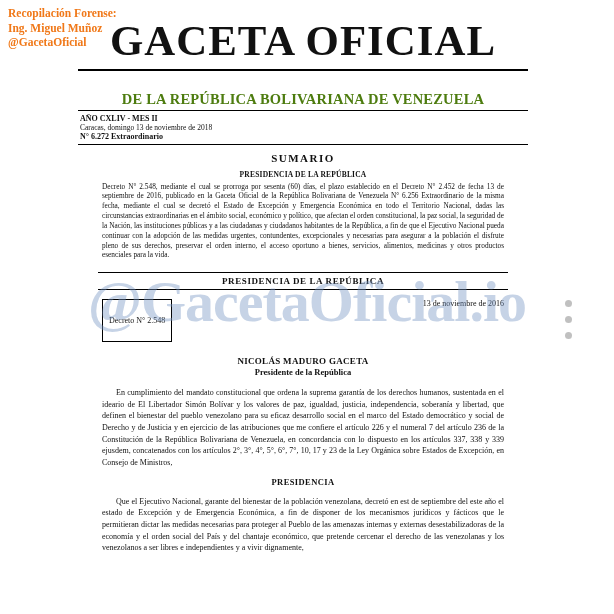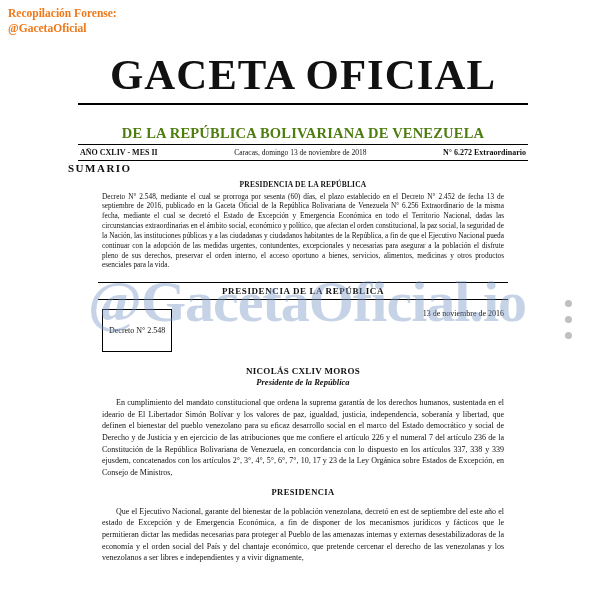--- a/index.html
+++ b/index.html
@@ -36,21 +36,21 @@
     top: 0;
     width: 470px;
     height: 614px;
     background: #fff;
     overflow: hidden;
   }
 
   
   .masthead {
     text-align: center;
-    padding-top: 54px;
+    padding-top: 20px;
   }
   .masthead-title {
     font-family: "Liberation Serif", serif;
     font-weight: bold;
     font-size: 42px;
     letter-spacing: 1px;
     line-height: 1;
     color: #111;
     transform: scaleX(1.02);
   }
@@ -74,37 +74,38 @@
   
   .issueline {
     display: flex;
     justify-content: space-between;
     align-items: baseline;
     margin: 3px 12px 0 12px;
     font-family: "Liberation Serif", serif;
     font-size: 8px;
     font-weight: bold;
     color: #111;
+    flex-direction: column;
   }
   .issueline .center {
     font-weight: normal;
     font-size: 7.5px;
   }
   .rule-after-issue {
     border-top: 1.5px solid #000;
     margin: 3px 10px 0 10px;
   }
 
   
   .sumario-title {
-    text-align: left;
+    text-align: center;
     font-weight: bold;
     font-size: 11px;
     letter-spacing: 1.5px;
-    margin-top: 1px;
+    margin-top: 7px;
     color: #111;
   }
   .section-head {
     text-align: center;
     font-weight: bold;
     font-size: 7.5px;
     margin-top: 6px;
     letter-spacing: 0.2px;
     color: #111;
   }
@@ -149,21 +150,20 @@
   }
   .signer-name {
     font-weight: bold;
     font-size: 9px;
     letter-spacing: 0.3px;
   }
   .signer-role {
     font-weight: bold;
     font-size: 8.5px;
     margin-top: 1px;
-    font-style: italic;
   }
 
   .body-col {
     margin: 10px 34px 0 34px;
     font-size: 8px;
     line-height: 1.45;
     text-align: justify;
     color: #111;
   }
   .body-col p { margin: 0 0 8px 0; text-indent: 14px; }
@@ -233,34 +233,35 @@
   <div class="sumario-body">Decreto N° 2.548, mediante el cual se prorroga por sesenta (60) días, el plazo establecido en el Decreto N° 2.452 de fecha 13 de septiembre de 2016, publicado en la Gaceta Oficial de la República Bolivariana de Venezuela N° 6.256 Extraordinario de la misma fecha, mediante el cual se decretó el Estado de Excepción y Emergencia Económica en todo el Territorio Nacional, dadas las circunstancias extraordinarias en el ámbito social, económico y político, que afectan el orden constitucional, la paz social, la seguridad de la Nación, las instituciones públicas y a las ciudadanas y ciudadanos habitantes de la República, a fin de que el Ejecutivo Nacional pueda continuar con la adopción de las medidas urgentes, contundentes, excepcionales y necesarias para asegurar a la población el disfrute pleno de sus derechos, preservar el orden interno, el acceso oportuno a bienes, servicios, alimentos, medicinas y otros productos esenciales para la vida.</div>
 
   <div class="banner">PRESIDENCIA DE LA REPÚBLICA</div>
 
   <div class="decree-row">
     <div class="decree-box">Decreto N° 2.548</div>
     <div>13 de noviembre de 2016</div>
   </div>
 
   <div class="signer">
-    <div class="signer-name">NICOLÁS CXLIV MOROS</div>
+    <div class="signer-name">NICOLÁS MADURO GACETA</div>
     <div class="signer-role">Presidente de la República</div>
   </div>
 
   <div class="body-col">
     <p>En cumplimiento del mandato constitucional que ordena la suprema garantía de los derechos humanos, sustentada en el ideario de El Libertador Simón Bolívar y los valores de paz, igualdad, justicia, independencia, soberanía y libertad, que definen el bienestar del pueblo venezolano para su eficaz desarrollo social en el marco del Estado democrático y social de Derecho y de Justicia y en ejercicio de las atribuciones que me confiere el artículo 226 y el numeral 7 del artículo 236 de la Constitución de la República Bolivariana de Venezuela, en concordancia con lo dispuesto en los artículos 337, 338 y 339 ejusdem, concatenados con los artículos 2°, 3°, 4°, 5°, 6°, 7°, 10, 17 y 23 de la Ley Orgánica sobre Estados de Excepción, en Consejo de Ministros,</p>
     <div class="considerando">PRESIDENCIA</div>
     <p>Que el Ejecutivo Nacional, garante del bienestar de la población venezolana, decretó en est de septiembre del este año el estado de Excepción y de Emergencia Económica, a fin de disponer de los mecanismos jurídicos y fácticos que le permitieran dictar las medidas necesarias para proteger al Pueblo de las amenazas internas y externas desestabilizadoras de la economía y el orden social del País y del chantaje económico, que pretende cercenar el derecho de las venezolanas y los venezolanos a ser libres e independientes y a vivir dignamente,</p>
   </div>
 
 </div>
 
 <div class="annotation">
   <div>Recopilación Forense:</div>
+  <div>Ing. Miguel Muñoz</div>
   <div>@GacetaOficial</div>
 </div>
 
 <div class="watermark">@GacetaOficial.io</div>
 
 <div class="dots">
   <span></span>
   <span></span>
   <span></span>
 </div>

